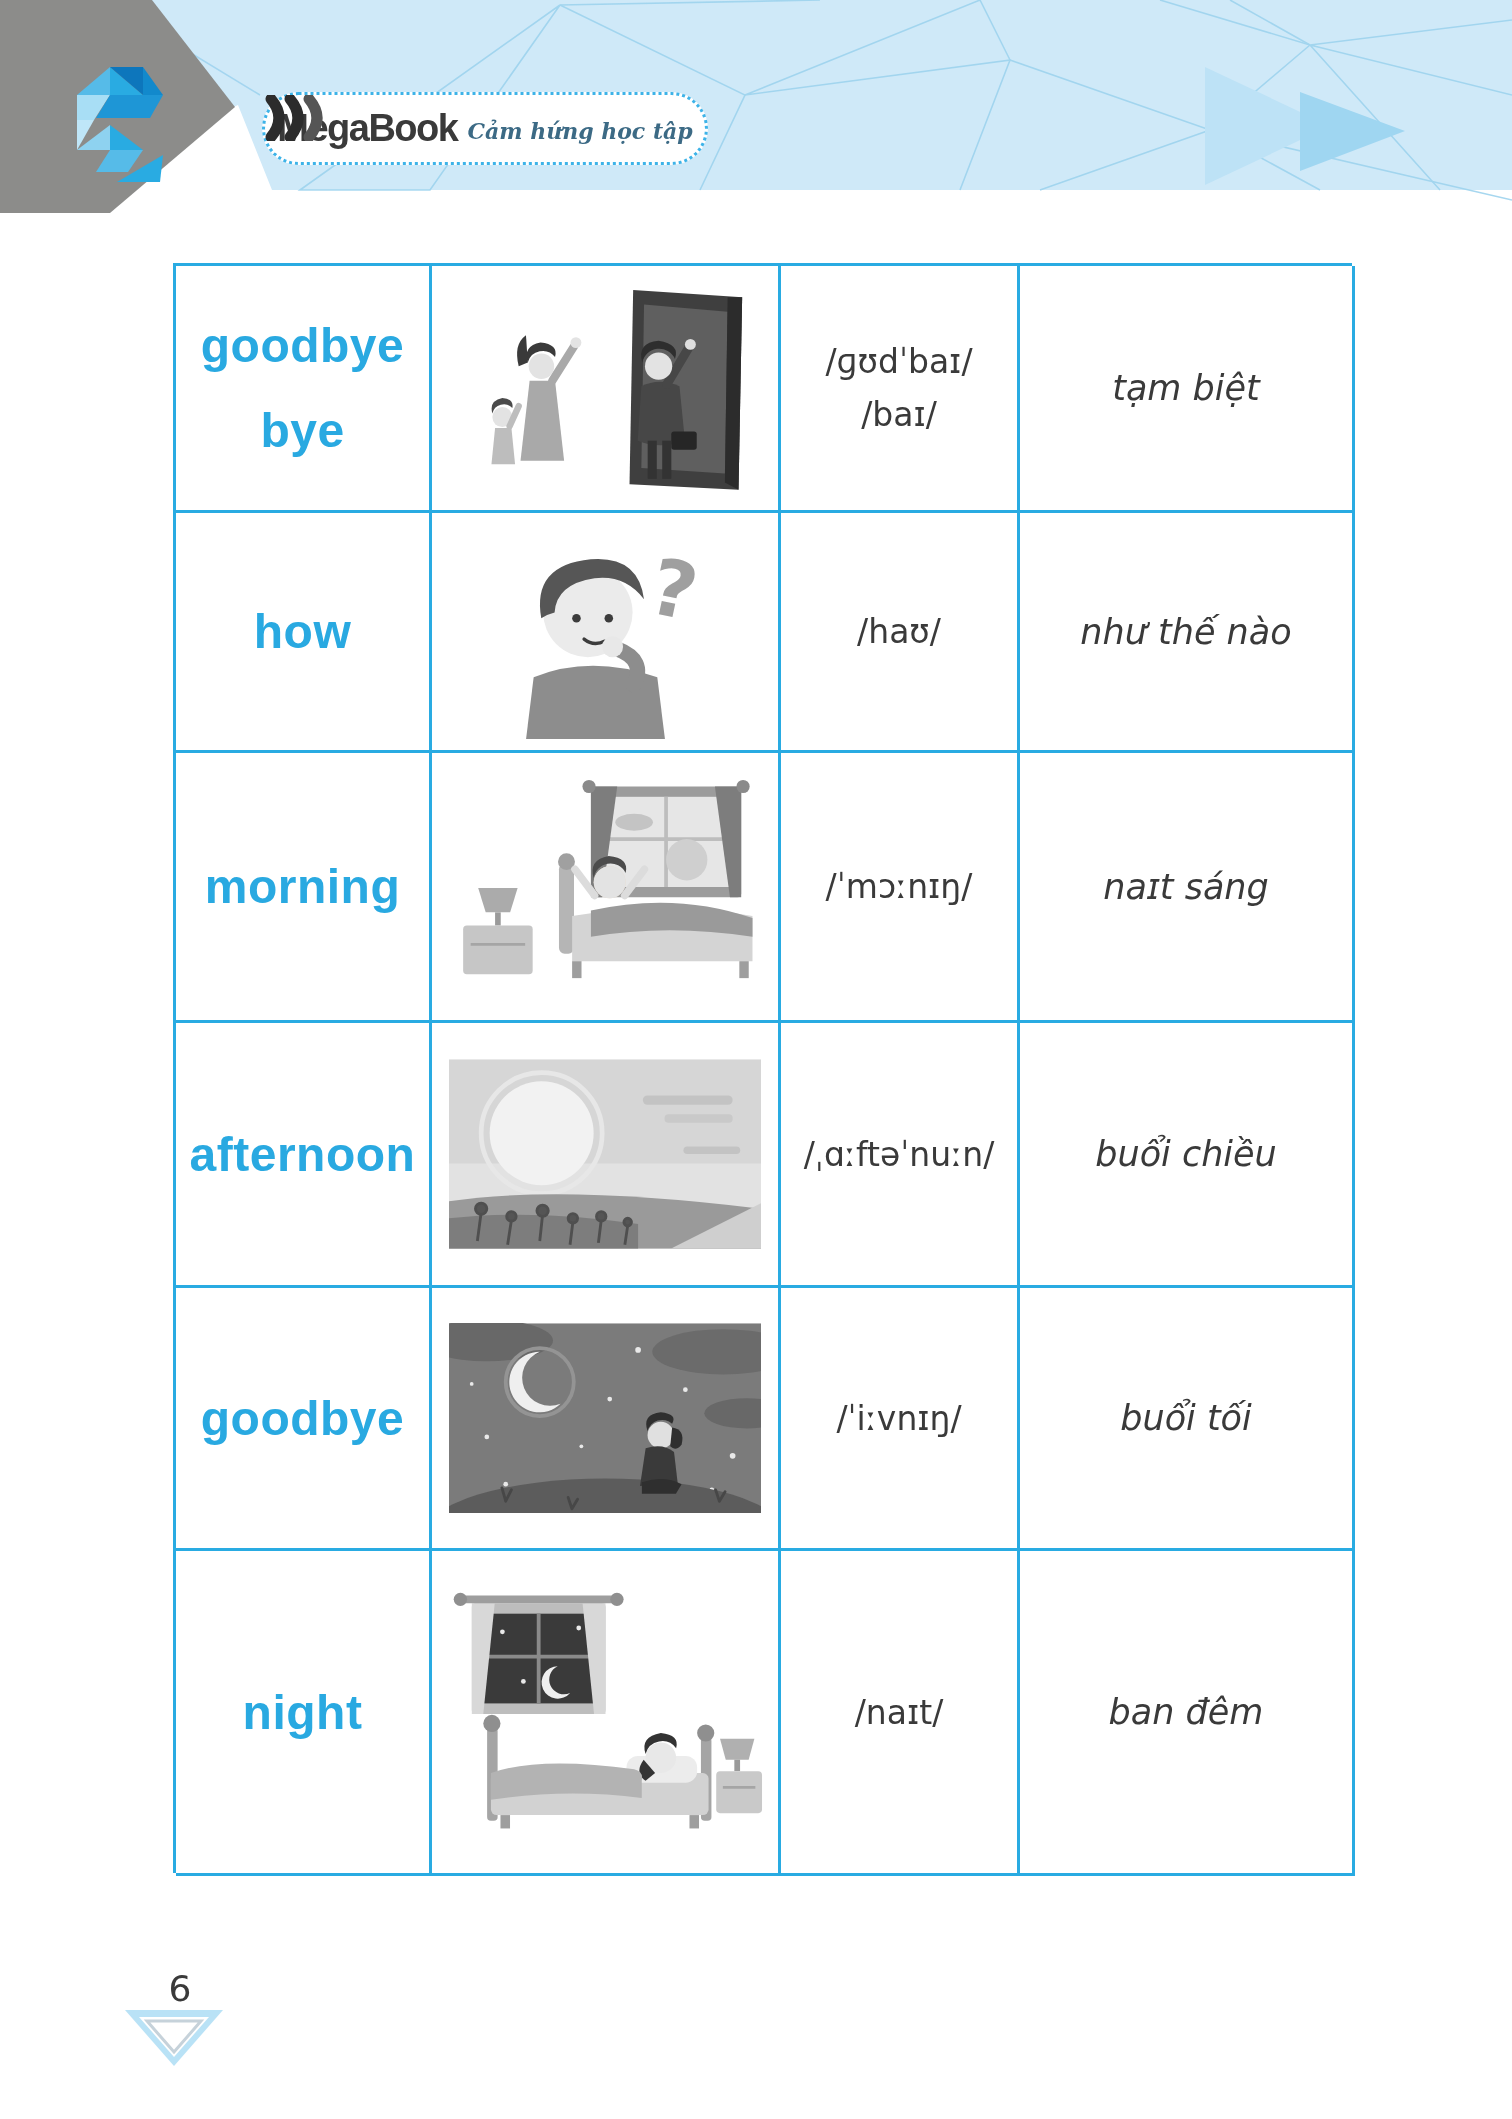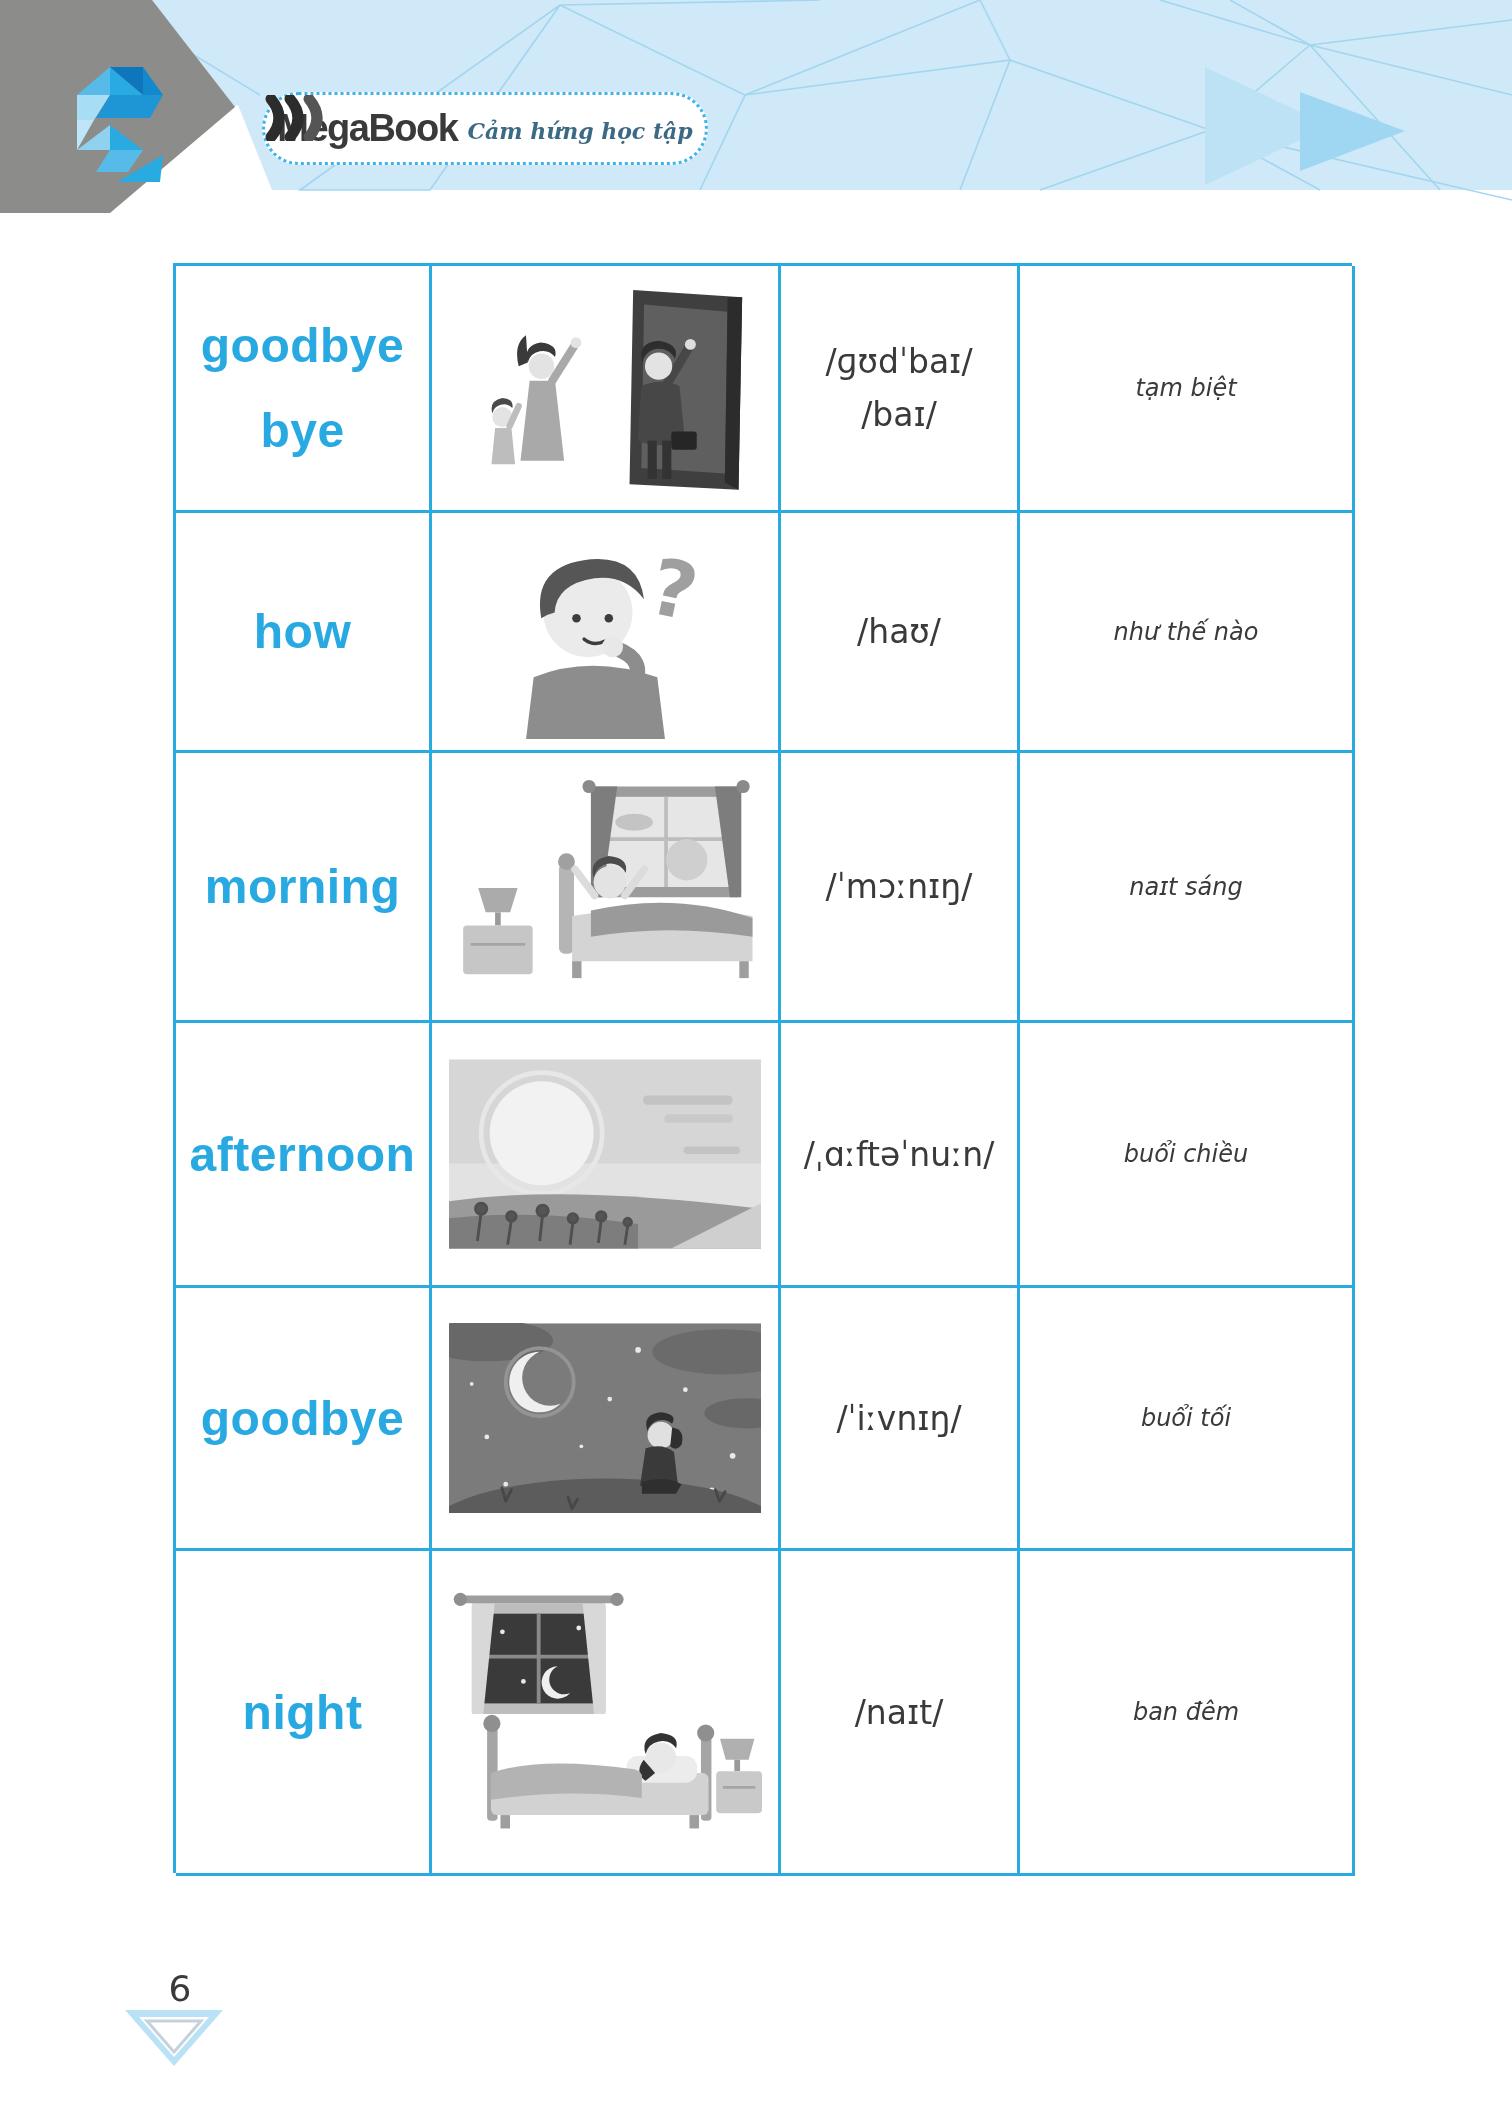--- a/index.html
+++ b/index.html
@@ -40,21 +40,21 @@
   .word-cell span{
     color:#29a9e1;font-weight:bold;font-size:48px;letter-spacing:0.5px;
   }
   .word-cell .second-line{margin-top:30px;}
   .ipa-cell span{
     font-family:"DejaVu Sans",sans-serif;font-size:33px;color:#3a3a3a;
   }
   .ipa-cell .second-line{margin-top:14px;}
   .vn-cell span{
     font-family:"DejaVu Sans",sans-serif;font-style:italic;
-    font-size:24px;color:#3a3a3a;
+    font-size:35px;color:#3a3a3a;
   }
   .img-cell svg{display:block;}
   
   .page-number{
     position:absolute;left:150px;top:1968px;width:60px;text-align:center;
     font-size:36px;color:#3a3a3a;font-family:"DejaVu Sans",sans-serif;
   }
   .footer-triangle{position:absolute;left:123px;top:2008px;}
 </style>
 </head>

